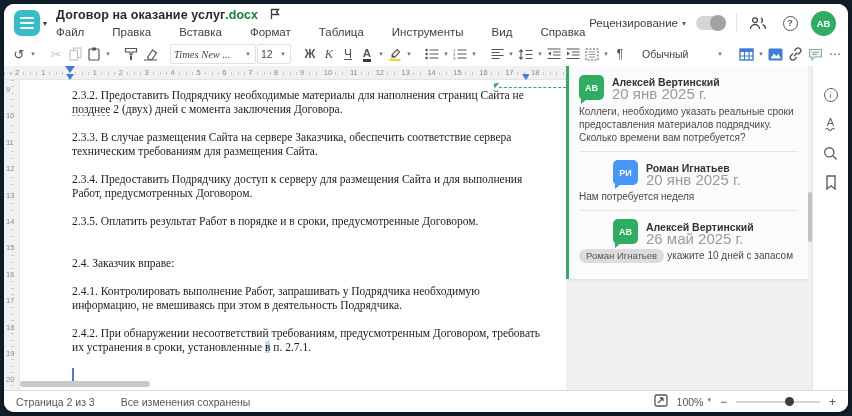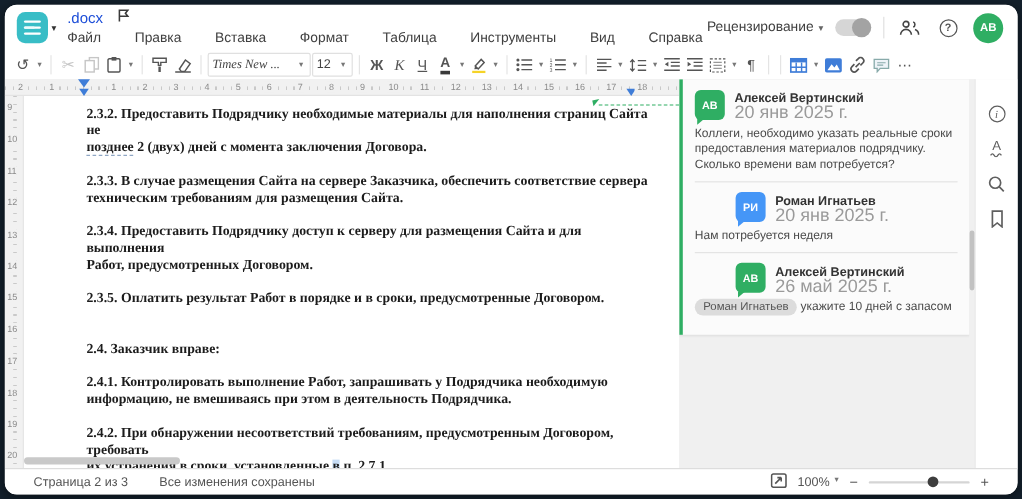--- a/index.html
+++ b/index.html
@@ -14,21 +14,21 @@
   .header { height:38px; flex:0 0 38px; display:flex; align-items:stretch; background:#fff; position:relative; }
   .logo-wrap { display:flex; align-items:center; padding-left:10px; width:46px; }
   .logo { width:26px; height:26px; border-radius:7px; background:var(--teal,#38bdc6); position:relative; }
   .logo:before { content:""; position:absolute; left:6px; top:7px; width:14px; height:2px; background:#fff; border-radius:1px;
                  box-shadow:0 5px 0 #fff, 0 10px 0 #fff; }
   .logo:after { content:""; position:absolute; left:6px; top:12px; width:9px; height:2px; background:#eafcfd; border-radius:1px; }
   .logo-caret { font-size:8px; color:#333; margin-left:3px; }
   .title-block { display:flex; flex-direction:column; justify-content:center; padding-left:6px; }
   .title-row { display:flex; align-items:center; height:17px; }
   .doc-title { font-size:12.5px; font-weight:bold; color:#2b2b2b; letter-spacing:.1px; }
-  .doc-ext { font-size:12.5px; font-weight:normal; color:#1d4ed8; }
+  .doc-ext { font-size:12.5px; font-weight:bold; color:#15803d; }
   .flag-ic { margin-left:12px; }
   .menubar { display:flex; gap:28px; height:17px; align-items:center; }
   .menu-item { font-size:11.5px; color:#404040; cursor:default; }
   .header-right { position:absolute; right:12px; top:0; height:38px; display:flex; align-items:center; gap:10px; }
   .review-btn { display:flex; align-items:center; gap:4px; font-size:11.5px; color:#404040; }
   .review-btn .caret { font-size:8px; color:#666; }
   .toggle { width:30px; height:14px; border-radius:7px; background:#d6d6d6; position:relative; }
   .toggle .knob { position:absolute; right:0px; top:-1px; width:16px; height:16px; border-radius:50%; background:#a3a3a3; }
   .hdr-div { width:1px; height:18px; background:#e0e0e0; }
   .ic-btn { width:22px; height:22px; display:flex; align-items:center; justify-content:center; }
@@ -69,21 +69,21 @@
   .ind-left-bot { position:absolute; left:62px; top:8px; width:0; height:0; border-left:4px solid transparent;
                   border-right:4px solid transparent; border-top:6px solid var(--accent,#3f7dd8); }
   .ind-right { position:absolute; left:518px; top:8px; width:0; height:0; border-left:4px solid transparent;
                border-right:4px solid transparent; border-top:6px solid var(--accent,#3f7dd8); }
   .doc-row { flex:1; display:flex; min-height:0; }
   .v-ruler { width:16px; flex:0 0 16px; background:#f1f1f1; position:relative; border-right:1px solid #e6e6e6;
              background-image:repeating-linear-gradient(180deg,#c9c9c9 0 1px,transparent 1px 6.5px);
              background-size:3px 100%; background-position:7px 0; background-repeat:no-repeat; }
   .v-num { position:absolute; left:2px; font-size:7.5px; color:#8a8a8a; background:#f1f1f1; line-height:9px; padding:1px 0; }
   .page { flex:1; background:#fff; position:relative; padding:8px 26px 0 52px; overflow:hidden; }
-  .page p { font-family:"Liberation Serif", serif; font-size:11.5px; line-height:14px; color:#1c1c1c; margin:0 0 14px;font-weight:bold; }
+  .page p { font-family:"Liberation Serif", serif; font-size:11.5px; line-height:14px; color:#1c1c1c; margin:0 0 14px; }
   .page p.gap-before { margin-top:28px; }
   .dash-u { border-bottom:1px dashed #8fa6c4; }
   .sel-hl { background:#c6dcf5; }
   .caret-bar { width:1.5px; height:13px; background:var(--accent,#3f7dd8); margin-top:1px; }
   .h-scroll-thumb { position:absolute; left:0; bottom:3px; width:130px; height:6px; border-radius:3px; background:#c9c9c9; }
 
   
   .anchor-dash { position:absolute; left:495px; top:21px; width:67px; border-top:1.5px dashed var(--green,#2fae63); }
   .anchor-arrow { position:absolute; left:490px; top:17px; width:0; height:0; border-top:5px solid var(--green,#2fae63);
                   border-right:6px solid transparent; transform:rotate(-12deg); }
@@ -114,21 +114,21 @@
   .side-toolbar { width:36px; flex:0 0 36px; background:#fff; border-left:1px solid #e3e3e3;
                   display:flex; flex-direction:column; align-items:center; padding-top:20px; gap:11px; }
   .side-btn { width:20px; height:18px; display:flex; align-items:center; justify-content:center; color:#5f5f5f; }
   .info-circle { width:14px; height:14px; border:1.3px solid #5f5f5f; border-radius:50%; display:flex; align-items:center;
                  justify-content:center; font-size:9px; font-style:italic; font-family:"Liberation Serif",serif; color:#5f5f5f; }
   .spell-ic { display:flex; flex-direction:column; align-items:center; line-height:9px; }
   .spell-ic .a { font-size:11px; color:#5f5f5f; font-weight:normal; }
 
   
   .statusbar { height:22px; flex:0 0 22px; border-top:1px solid #ddd; background:#fff; display:flex; align-items:center;
-               padding:0 24px; font-size:10.5px; color:#555; }
+               padding:0 12px; font-size:10.5px; color:#555; }
   .sb-left { display:flex; gap:26px; }
   .sb-right { margin-left:auto; display:flex; align-items:center; gap:9px; }
   .zoom-select { display:flex; align-items:flex-start; gap:4px; }
   .zoom-select .caret { font-size:7px; color:#777; }
   .slider { width:84px; height:2px; background:#d5d5d5; border-radius:1px; position:relative; }
   .slider .knob { position:absolute; left:58%; top:-3.5px; width:9px; height:9px; border-radius:50%; background:#3d3d3d; }
   .zoom-sign { font-size:12px; color:#555; line-height:1; }
 </style>
 </head>
 <body>
@@ -136,20 +136,21 @@
 <div class="frame">
   <div class="window">
 
     <div class="header">
       <div class="logo-wrap">
         <div class="logo"></div>
         <span class="logo-caret">▾</span>
       </div>
       <div class="title-block">
         <div class="title-row">
+          <span class="doc-title">Договор на оказание услуг</span>
           <span class="doc-ext">.docx</span>
           <span class="flag-ic">
             <svg width="10" height="12" viewBox="0 0 10 12">
                 <path d="M1.5 1 v10 M1.5 1.5 h7 l-2 2.5 2 2.5 h-7" fill="none" stroke="#3a3a3a" stroke-width="1.3"></path>
               </svg>
           </span>
         </div>
         <div class="menubar">
             <span class="menu-item">Файл</span>
             <span class="menu-item">Правка</span>
@@ -307,20 +308,26 @@
         <div class="tb-btn">
           <svg width="14" height="13" viewBox="0 0 14 13">
               <rect x="1" y="1" width="12" height="11" fill="none" stroke="#555" stroke-width="1" stroke-dasharray="2 1.5"></rect>
               <path d="M3.5 4 h7 M3.5 6.5 h7 M3.5 9 h7" stroke="#999" stroke-width="1"></path>
             </svg>
         </div>
         <div class="tb-caret">▾</div>
         <div class="tb-btn">¶</div>
       </div>
       <div class="tb-sep"></div>
+      <div class="tb-group">
+        <div class="tb-select style-select">
+          <span class="val">Обычный</span>
+          <span class="tb-caret">▾</span>
+        </div>
+      </div>
       <div class="tb-sep"></div>
       <div class="tb-group">
         <div class="tb-btn">
           <svg width="15" height="13" viewBox="0 0 15 13">
               <rect x="1" y="1" width="13" height="11" fill="none" stroke="#3f7dd8" stroke-width="1.4"></rect>
               <rect x="1" y="1" width="13" height="3" fill="#3f7dd8"></rect>
               <path d="M5.5 4 v8 M10 4 v8 M1 8 h13" stroke="#3f7dd8" stroke-width="1.2"></path>
             </svg>
         </div>
         <div class="tb-caret">▾</div>

